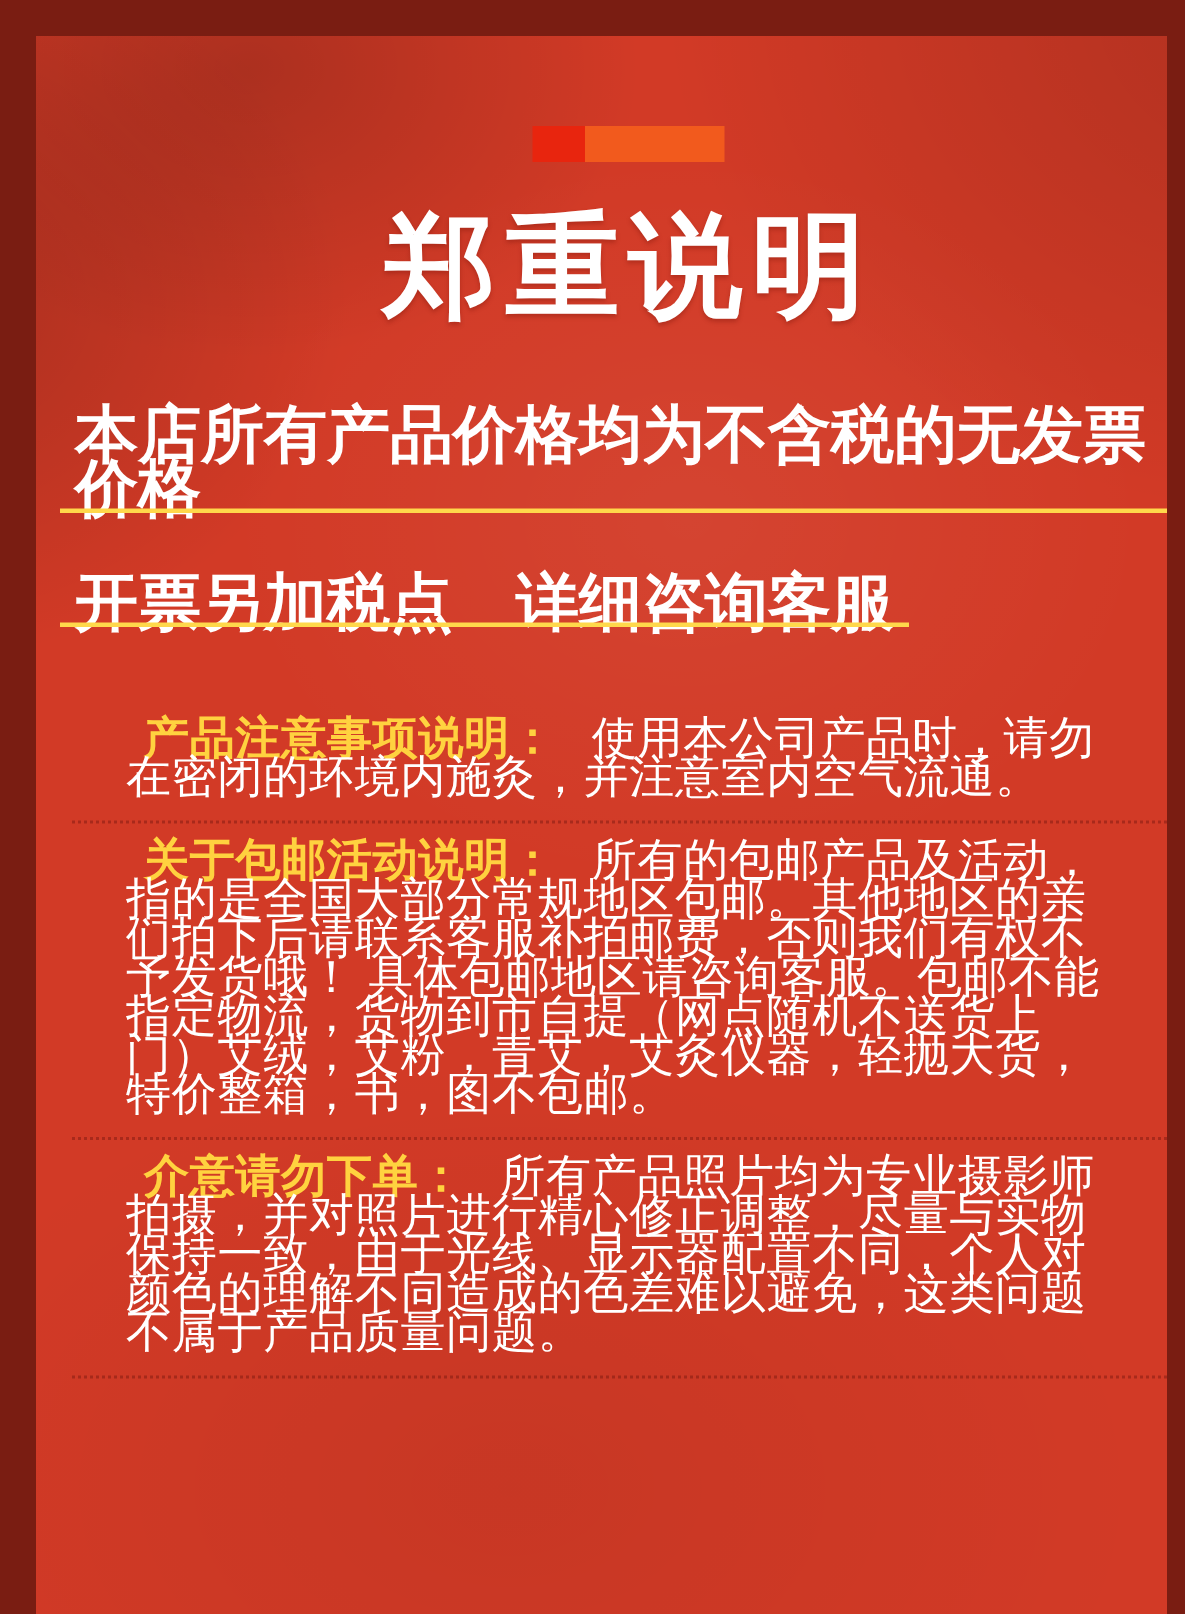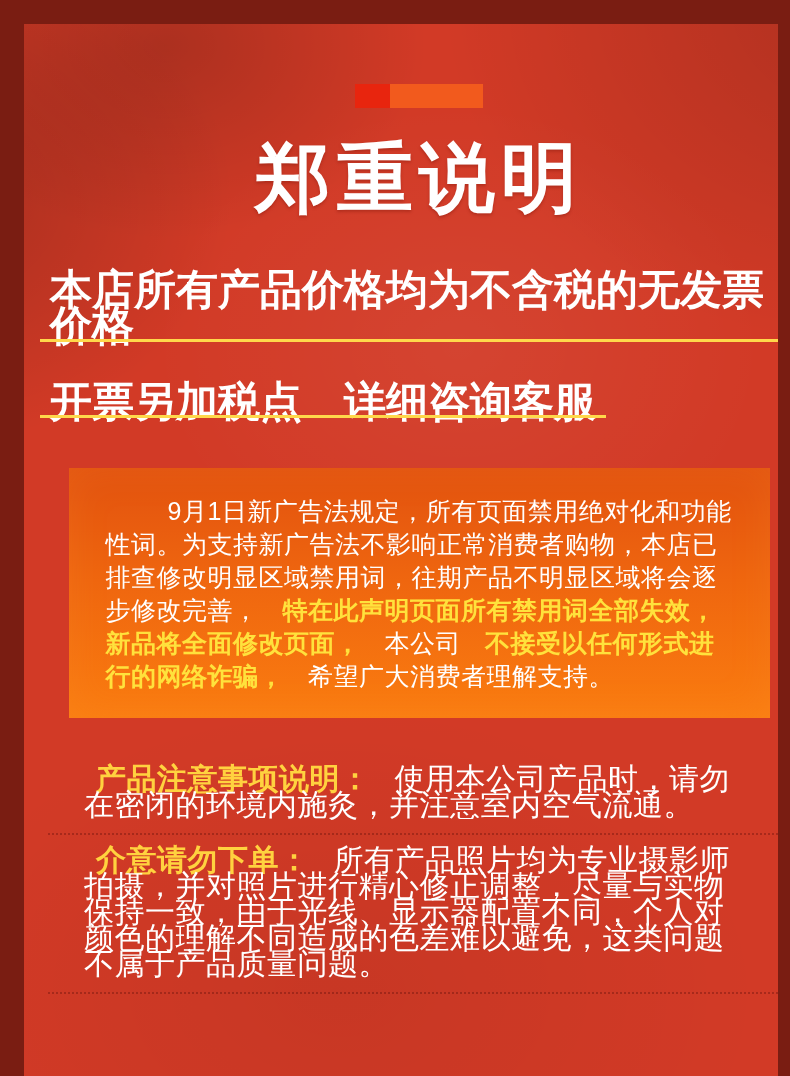--- a/index.html
+++ b/index.html
@@ -101,27 +101,25 @@
   <h1 class="title">郑重说明</h1>
 
   <div class="sub sub-1">
     <span class="u">本店所有产品价格均为不含税的无发票价格</span>
   </div>
 
   <div class="sub sub-2">
     <span class="u">开票另加税点　详细咨询客服</span>
   </div>
 
-  <div class="notice-box">
-    <p><span>9月1日新广告法规定，所有页面禁用绝对化和功能性词。为支持新广告法不影响正常消费者购物，本店已排查修改明显区域禁用词，往期产品不明显区域将会逐步修改完善，</span><span class="hl">特在此声明页面所有禁用词全部失效，新品将全面修改页面，</span><span>本公司</span><span class="hl">不接受以任何形式进行的网络诈骗，</span><span>希望广大消费者理解支持。</span></p>
-  </div>
 
   <div class="sections">
 
     <p class="section"><span class="h">产品注意事项说明：</span><span>使用本公司产品时，请勿在密闭的环境内施灸，并注意室内空气流通。</span></p>
 
+    <p class="section"><span class="h">关于包邮活动说明：</span><span>所有的包邮产品及活动，指的是全国大部分常规地区包邮。其他地区的亲们拍下后请联系客服补拍邮费，否则我们有权不予发货哦！ 具体包邮地区请咨询客服。包邮不能指定物流，货物到市自提（网点随机不送货上门）艾绒，艾粉，青艾，艾灸仪器，轻抛大货，特价整箱，书，图不包邮。</span></p>
 
 
     <p class="section"><span class="h">介意请勿下单：</span><span>所有产品照片均为专业摄影师拍摄，并对照片进行精心修正调整，尽量与实物保持一致，由于光线、显示器配置不同，个人对颜色的理解不同造成的色差难以避免，这类问题不属于产品质量问题。</span></p>
 
   </div>
 
 </div>
 
 </body></html>

